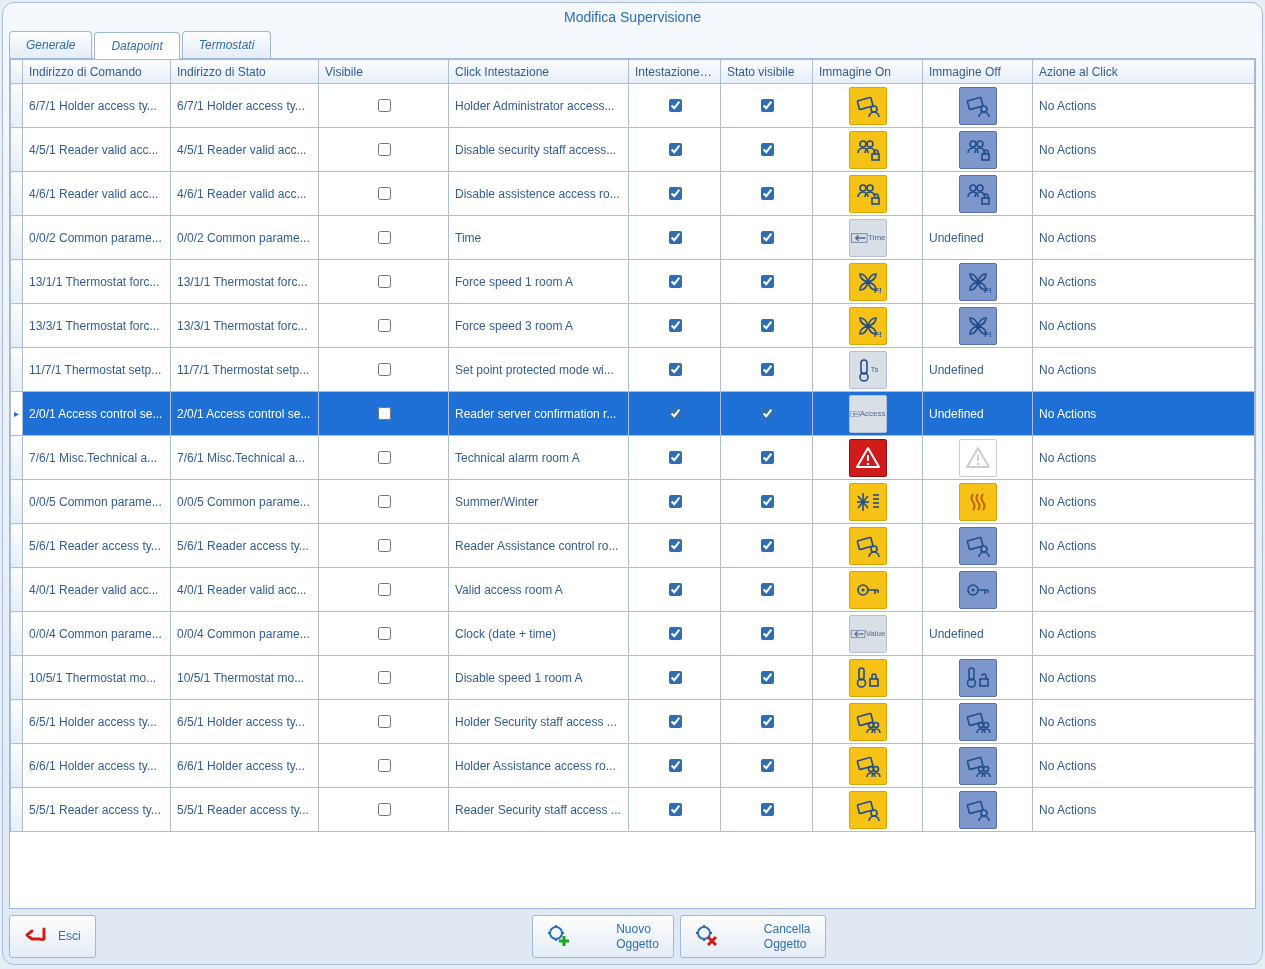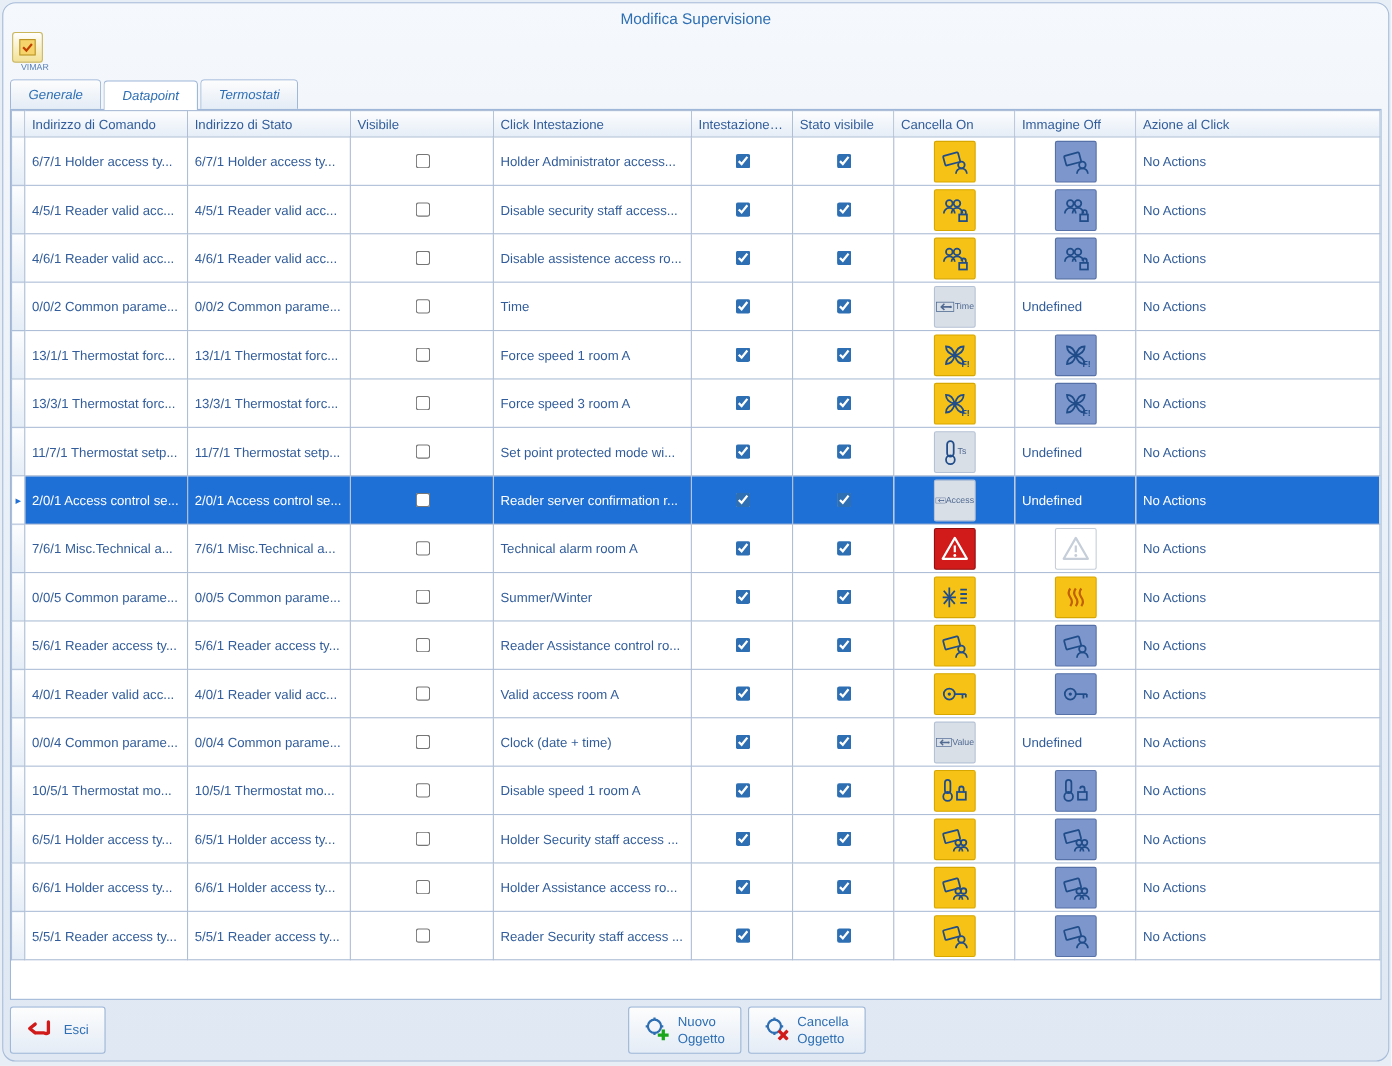--- a/index.html
+++ b/index.html
@@ -160,37 +160,28 @@
     gap: 8px;
     padding: 6px 14px;
     border: 1px solid #9fb7d8;
     background: linear-gradient(#fdfdfd,#e4ecf6);
     border-radius: 3px;
     color: #2e6fb4;
     cursor: pointer;
     font-size: 12px;
     line-height: 1.2;
   }
-  .btn .biglabel { text-align:left; }
+  .btn .biglabel { text-align:left;margin-left:39px; }
   .flex-spacer { flex:1; }
 </style>
 </head>
 <body>
 
 <div class="window">
   <div class="title-bar">Modifica Supervisione</div>
-  <div class="logo-area">
-    <span class="logo">
-      <svg width="18" height="18" viewBox="0 0 18 18">
-          <rect x="2" y="2" width="14" height="14" fill="#f6d36b" stroke="#b89220"></rect>
-          <path d="M5 9 l3 3 l5 -6" stroke="#c04000" stroke-width="2" fill="none"></path>
-        </svg>
-    </span>
-    <div class="brand">VIMAR</div>
-  </div>
 
   <div class="tabs" id="tabstrip">
       <div class="tab">Generale</div>
       <div class="tab active">Datapoint</div>
       <div class="tab">Termostati</div>
     </div>
 
   <div class="content-wrapper">
     <div class="tbl-scroll">
       <table>
@@ -208,21 +199,21 @@
         </colgroup>
         <thead>
           <tr>
             <th class="row-indicator"></th>
             <th>Indirizzo di Comando</th>
             <th>Indirizzo di Stato</th>
             <th>Visibile</th>
             <th>Click Intestazione</th>
             <th>Intestazione Vi...</th>
             <th>Stato visibile</th>
-            <th>Cancella On</th>
+            <th>Immagine On</th>
             <th>Immagine Off</th>
             <th>Azione al Click</th>
           </tr>
         </thead>
         <tbody id="tbody">
             <tr>
               <td class="row-indicator"></td>
               <td>6/7/1 Holder access ty...</td>
               <td>6/7/1 Holder access ty...</td>
               <td class="c-center"><input type="checkbox" style=""></td>

